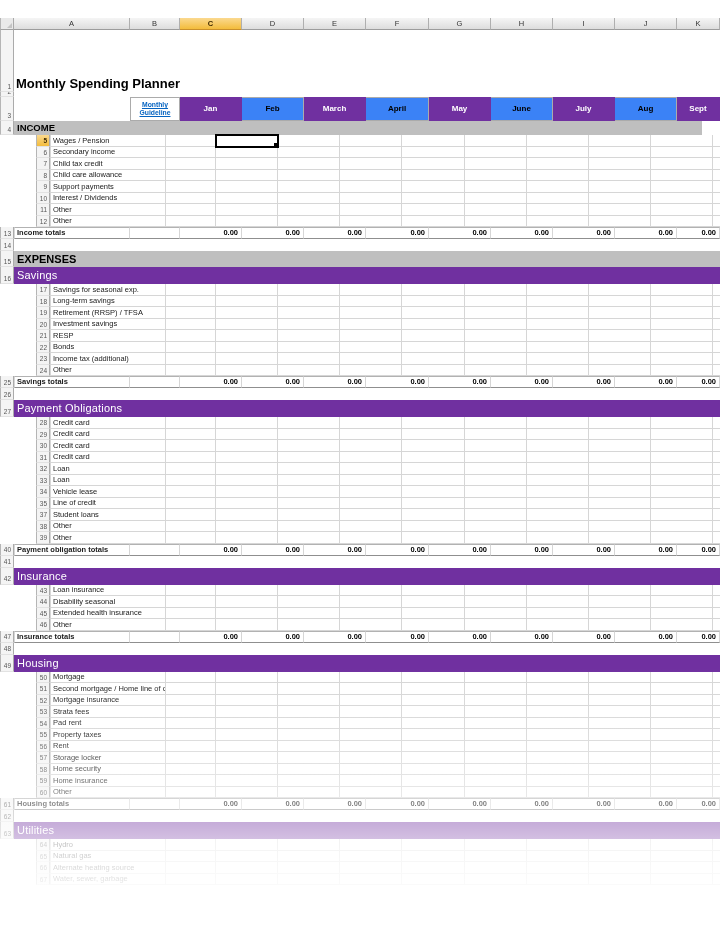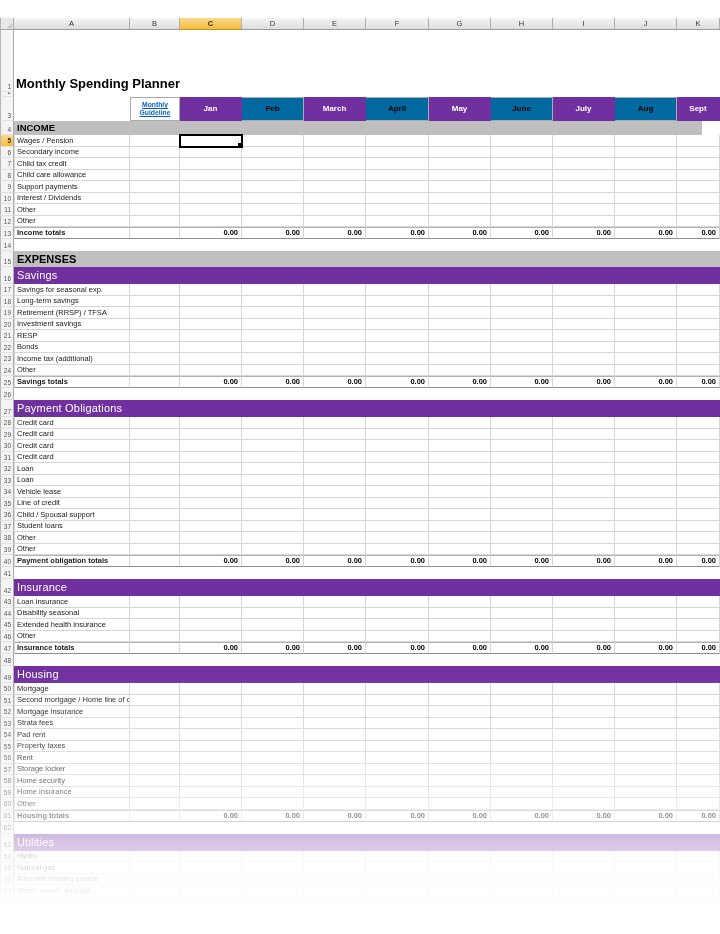--- a/index.html
+++ b/index.html
@@ -26,40 +26,40 @@
 
   
   .row { display: flex; position: relative; flex: 0 0 auto; }
   .row.title      { height: 62px; }
   .row.spacer     { height: 5px; }
   .row.blank      { height: 12px; }
   .row.months     { height: 24px; }
   .row.band_gray  { height: 14px; }
   .row.band_gray_lg { height: 16px; }
   .row.band_purple { height: 17px; }
-  .row.item       { height: 11.5px; }
+  .row.item       { height: 11.5px; padding-left: 36px; }
   .row.totals     { height: 12px; border-radius: 6px; }
 
   .gutter { flex: 0 0 14px; width: 14px; background: #F4F4F4;
     border-left: 1px solid #B5B5B5; border-right: 1px solid #ABABAB; border-bottom: 1px solid #E2E2E2;
     display: flex; align-items: flex-end; justify-content: flex-end; padding: 0 2px 1px 0;
     font-size: 6.5px; line-height: 1; color: #555; overflow: hidden; }
   .gutter.sel { background: linear-gradient(var(--selhdr1), var(--selhdr2)); color: #3F2A00; font-weight: bold; }
 
   .plain { background: transparent; flex: 0 0 auto; }
   .titlecell { display: flex; align-items: flex-end; padding: 0 0 2px 2px;
     font-weight: bold; font-size: 13px; color: #000; line-height: 1; white-space: nowrap; }
 
   
   .mcell { flex: 0 0 auto; display: flex; align-items: center; justify-content: center;
     font-size: 8px; font-weight: bold; line-height: 1.15; overflow: hidden;
     border-top: 1px solid #ABABAB; border-right: 1px solid #ABABAB; border-bottom: 1px solid #ABABAB; }
   .mcell.first { border-left: 1px solid #ABABAB; }
   .mpurple { background: var(--purple); color: #fff; border-color: var(--purple); }
-  .mwhite { background: #0369a1; color: #000; }
+  .mwhite { background: #3b82f6; color: #000; }
   .guide { background: #fff; color: var(--link); text-decoration: underline;
     font-size: 6.8px; text-align: center; cursor: pointer; padding: 1px; }
 
   
   .bandcell { flex: 0 0 auto; display: flex; align-items: center; padding-left: 3px; line-height: 1; overflow: hidden; }
   .band_gray .bandcell { background: var(--grayband); font-weight: bold; font-size: 9.5px; color: #000; }
   .band_gray_lg .bandcell { background: var(--grayband); font-weight: bold; font-size: 11px; color: #000; }
   .band_purple .bandcell { background: var(--purple); color: #fff; font-size: 11px; font-weight: 400; letter-spacing: .2px; }
 
   
@@ -504,34 +504,20 @@
           <div class="tcell" style="width: 62px;"></div>
           <div class="tcell" style="width: 62px;"></div>
           <div class="tcell" style="width: 63px;"></div>
           <div class="tcell" style="width: 62px;"></div>
           <div class="tcell" style="width: 62px;"></div>
           <div class="tcell" style="width: 62px;"></div>
           <div class="tcell" style="width: 62px;"></div>
           <div class="tcell" style="width: 43px;"></div>
         </div>
         <div class="row item">
-          <div class="gutter">36</div>
-          <div class="tcell lab first" style="width: 116px;">Child / Spousal support</div>
-          <div class="tcell" style="width: 50px;"></div>
-          <div class="tcell" style="width: 62px;"></div>
-          <div class="tcell" style="width: 62px;"></div>
-          <div class="tcell" style="width: 62px;"></div>
-          <div class="tcell" style="width: 63px;"></div>
-          <div class="tcell" style="width: 62px;"></div>
-          <div class="tcell" style="width: 62px;"></div>
-          <div class="tcell" style="width: 62px;"></div>
-          <div class="tcell" style="width: 62px;"></div>
-          <div class="tcell" style="width: 43px;"></div>
-        </div>
-        <div class="row item">
           <div class="gutter">37</div>
           <div class="tcell lab first" style="width: 116px;">Student loans</div>
           <div class="tcell" style="width: 50px;"></div>
           <div class="tcell" style="width: 62px;"></div>
           <div class="tcell" style="width: 62px;"></div>
           <div class="tcell" style="width: 62px;"></div>
           <div class="tcell" style="width: 63px;"></div>
           <div class="tcell" style="width: 62px;"></div>
           <div class="tcell" style="width: 62px;"></div>
           <div class="tcell" style="width: 62px;"></div>

